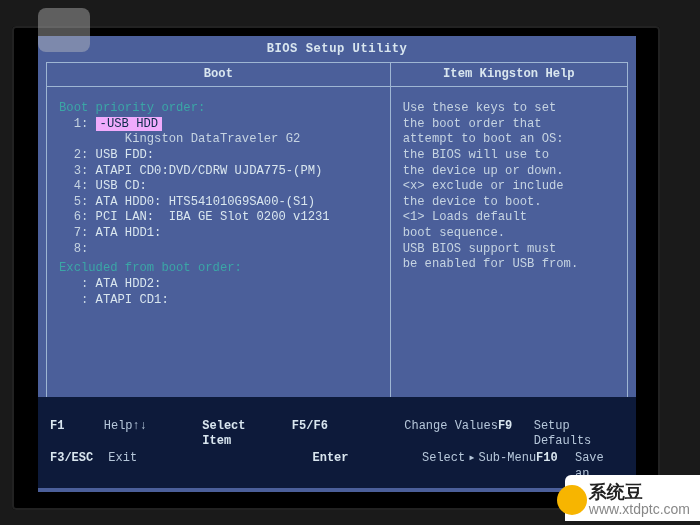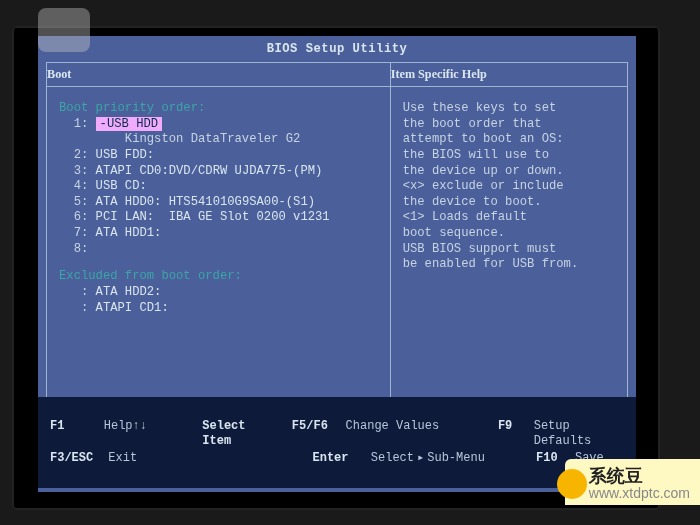--- a/index.html
+++ b/index.html
@@ -18,23 +18,23 @@
     left: 38px;
     width: 52px;
     height: 44px;
     background: rgba(200,200,200,0.4);
     border-radius: 8px;
     z-index: 10;
   }
   .watermark-br {
     position: absolute;
     right: 0;
-    bottom: 20px;
+    bottom: 4px;
     padding: 8px 10px 4px 24px;
-    background: #fef9c3;
+    background: #ffffff;
     z-index: 20;
     border-top-left-radius: 6px;
   }
   .watermark-br .dot {
     position: absolute;
     left: -8px;
     top: 10px;
     width: 30px;
     height: 30px;
     border-radius: 50%;
@@ -92,26 +92,25 @@
     border-right: 1px solid #9fb6d3;
     display: flex;
     flex-direction: column;
   }
   .pane-right {
     flex: 1;
     display: flex;
     flex-direction: column;
   }
   .pane-header {
-    text-align: left;
+    text-align: center;
     color: #d9e6ef;
     padding: 4px 0;
     border-bottom: 1px solid #9fb6d3;
     font-weight: bold;
-    font-family: Liberation Serif, serif;
   }
   .pane-body {
     padding: 14px 12px;
   }
   .boot-line { white-space: pre; }
   .label-teal { color: #3ba6a6; }
   .idx { color: #c6d4e2; }
   .sel-row { color:#d9e6ef; }
   .sel-val { background:#f0abfc; color:#0b2a4a; padding:0 4px; }
   .val { color:#d9e6ef; }
@@ -125,21 +124,21 @@
     padding: 22px 12px 6px 12px;
     display:flex;
     flex-direction: column;
     gap:2px;
     font-size:12px;
   }
   .frow { display:flex; }
   .fcell-key { width: 60px; color:#d9e6ef; font-weight:bold;}
   .fcell-act { width: 110px; color:#b6c7da;}
   .fcell-key2 { width: 60px; color:#d9e6ef; font-weight:bold;}
-  .fcell-act2 { width: 170px; color:#b6c7da;}
+  .fcell-act2 { width: 170px; color:#b6c7da;text-align:right;}
   .fcell-key3 { width: 40px; color:#d9e6ef; font-weight:bold;}
   .fcell-act3 { color:#b6c7da;}
   .triangle::before { content:"\25B8"; margin:0 3px; color:#b6c7da;}
 </style>
 </head>
 <body>
 
 <div class="watermark-tl"></div>
 
 <div class="monitor">
@@ -155,28 +154,28 @@
           <div class="boot-line sel-row">  <span class="idx">1:</span> <span class="sel-val">-USB HDD</span></div>
           <div class="boot-line sub">         <span>Kingston DataTraveler G2</span></div>
           <div class="boot-line">  <span class="idx">2:</span> <span class="val">USB FDD:</span></div>
           <div class="boot-line">  <span class="idx">3:</span> <span class="val">ATAPI CD0:DVD/CDRW UJDA775-(PM)</span></div>
           <div class="boot-line">  <span class="idx">4:</span> <span class="val">USB CD:</span></div>
           <div class="boot-line">  <span class="idx">5:</span> <span class="val">ATA HDD0: HTS541010G9SA00-(S1)</span></div>
           <div class="boot-line">  <span class="idx">6:</span> <span class="val">PCI LAN:  IBA GE Slot 0200 v1231</span></div>
           <div class="boot-line">  <span class="idx">7:</span> <span class="val">ATA HDD1:</span></div>
           <div class="boot-line">  <span class="idx">8:</span> <span class="val"></span></div>
 
-          <div class="boot-line label-teal" style="margin-top:12px">Excluded from boot order:</div>
+          <div class="boot-line label-teal" style="margin-top:4px">Excluded from boot order:</div>
           <div class="boot-line">   <span class="idx">:</span> <span class="val">ATA HDD2:</span></div>
           <div class="boot-line">   <span class="idx">:</span> <span class="val">ATAPI CD1:</span></div>
         </div>
       </div>
 
       <div class="pane-right">
-        <div class="pane-header">Item Specific Help</div>
+        <div class="pane-header">Item Kingston Help</div>
         <div class="help-body">
           <div>Use these keys to set</div>
           <div>the boot order that</div>
           <div>attempt to boot an OS:</div>
           <div>the BIOS will use to</div>
           <div>the device up or down.</div>
           <div>&lt;x&gt; exclude or include</div>
           <div>the device to boot.</div>
           <div>&lt;1&gt; Loads default</div>
           <div>boot sequence.</div>

